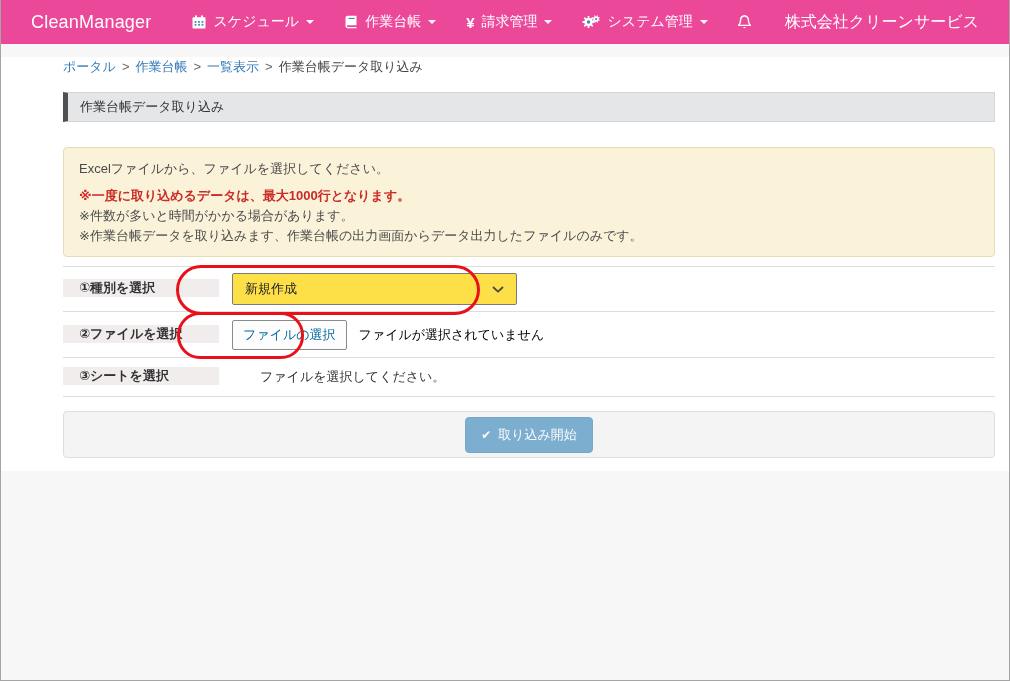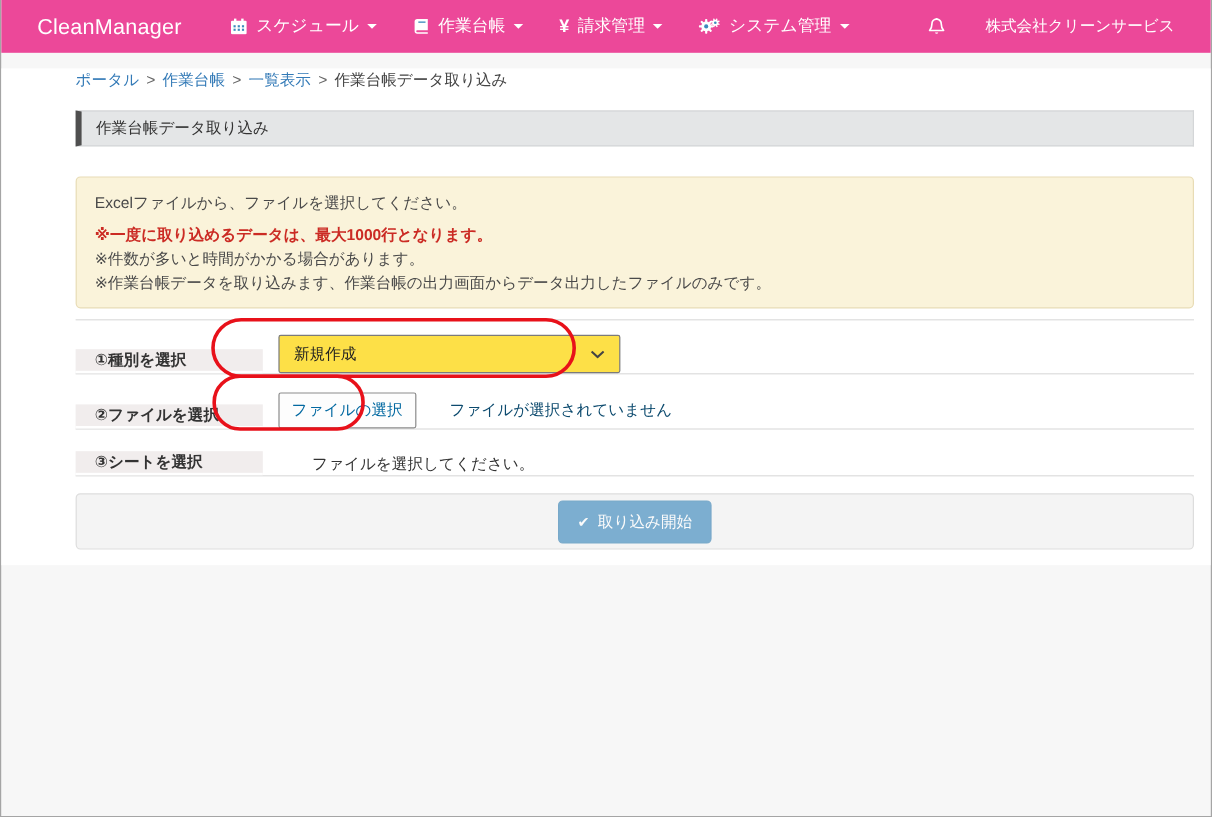--- a/index.html
+++ b/index.html
@@ -18,21 +18,21 @@
   }
   .brand { font-size:18px; font-weight:500; color:#fff; margin-right:26px; letter-spacing:.2px; cursor:pointer; }
   .nav-items { display:flex; list-style:none; align-items:center; }
   .nav-item { display:flex; align-items:center; padding:0 15px; height:44px; cursor:pointer; font-size:14px; }
   .nav-item .nav-icon { display:inline-flex; align-items:center; margin-right:7px; }
   .yen-glyph { font-size:15px; font-weight:bold; line-height:1; }
   .caret { display:inline-block; width:0; height:0; border-left:4px solid transparent;
     border-right:4px solid transparent; border-top:4px solid #fff; margin-left:7px; }
   .nav-right { margin-left:auto; display:flex; align-items:center; }
   .bell-wrap { display:inline-flex; align-items:center; padding:0 10px; cursor:pointer; }
-  .company { margin-left:22px; font-size:13px; }
+  .company { margin-left:22px; font-size:16px; }
   
   .breadcrumb { margin:13px 14px 0 14px; height:20px; line-height:20px; font-size:13px; color:#444; }
   .breadcrumb a { color:#337ab7; text-decoration:none; cursor:pointer; }
   .crumb-sep { color:#666; margin:0 6px; }
   
   .title-panel {
     margin:15px 14px 0 14px; height:30px; background:#e4e6e7;
     border:1px solid #d4d6d8; border-left:5px solid #4f4f4f;
     display:flex; align-items:center; padding-left:12px; font-size:13px; color:#333;
   }
@@ -40,38 +40,38 @@
   .info-box {
     margin:25px 14px 0 14px; height:110px; background:#faf3da;
     border:1px solid #e8dcb5; border-radius:4px; padding:11px 15px; color:#4a4a4a;
   }
   .info-box p { line-height:20px; }
   .info-line1 { margin-bottom:7px; }
   .info-warning { color:#cb2b24; font-weight:bold; line-height:21px; }
   .info-note { line-height:21px; }
   
   .form { margin:9px 14px 0 14px; border-top:1px solid #ddd; background:#fff; }
-  .form-row { display:flex; align-items:flex-end; border-bottom:1px solid #ddd; }
+  .form-row { display:flex; align-items:center; border-bottom:1px solid #ddd; }
   .row-1 { height:45px; } .row-2 { height:46px; } .row-3 { height:39px;gap:28px; }
   .label-cell {
     width:156px; background:#f1eded; border-bottom:2px solid #fff;
     display:flex; align-items:center; padding-left:16px;
     font-weight:bold; font-size:13px; color:#333;
   }
   .value-cell { flex:1; display:flex; align-items:center; padding-left:13px; }
   .select-box {
     width:285px; height:32px; background:#fde047; border:1px solid #7b7b7b; border-radius:2px;
     display:flex; align-items:center; justify-content:space-between;
     padding:0 12px; font-size:13px; color:#222; cursor:pointer;
   }
   .file-btn {
     height:30px; padding:0 10px; background:#fdfdfd; border:1px solid #8b8b8b; border-radius:2px;
     font-size:13px; color:#0369a1; cursor:pointer; font-family:inherit;
   }
-  .file-status { margin-left:28px; color:#0c4a6e; }
+  .file-status { margin-left:12px; color:#000000; }
   .decide-btn {
     margin-left:18px; background:#3d8abd; border:1px solid #3781b3; border-radius:3px;
     color:#fff; font-size:12px; padding:7px 12px; cursor:pointer; font-family:inherit;
   }
   .sheet-hint { color:#333; }
   
   .footer-panel {
     margin:14px 14px 0 14px; height:47px; background:#f4f4f4;
     border:1px solid #ddd; border-radius:4px;
     display:flex; align-items:center; justify-content:center;

